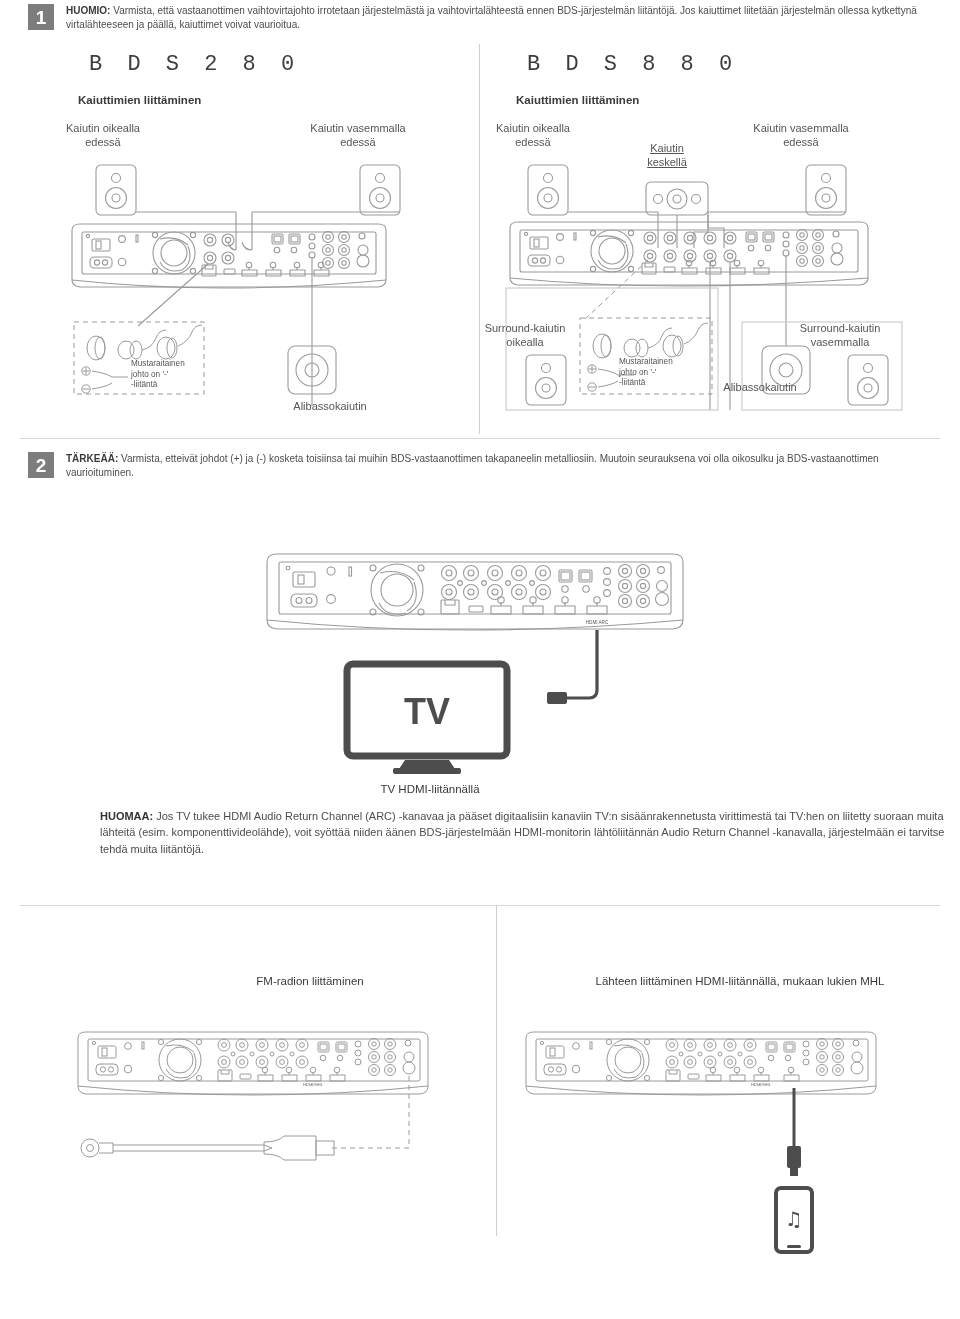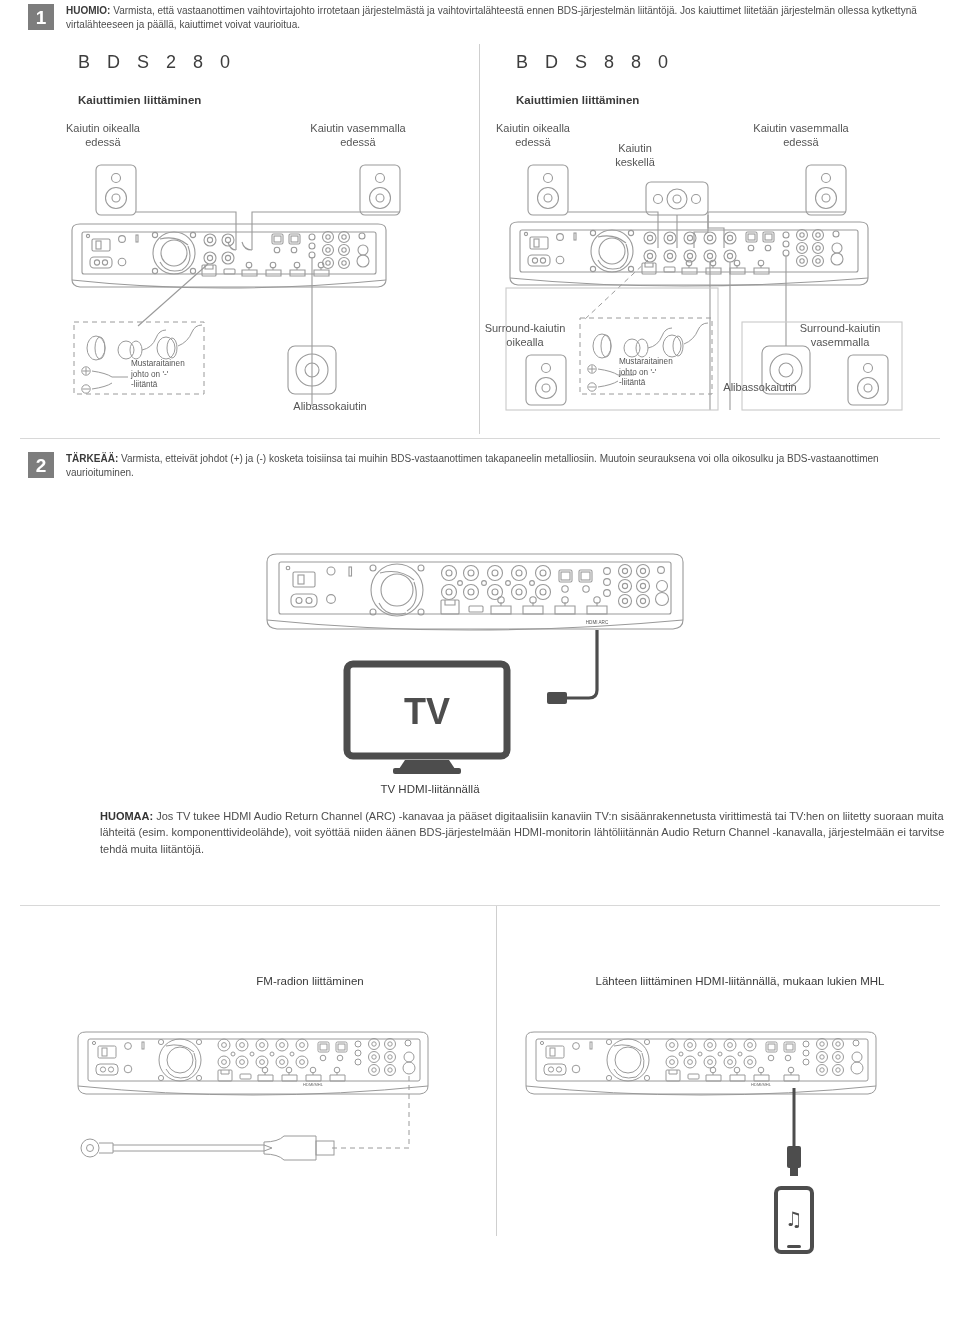--- a/index.html
+++ b/index.html
@@ -21,22 +21,22 @@
     background:#7d7d7d; color:#fff;
     font-size:19px; font-weight:bold;
     display:flex; align-items:center; justify-content:center;
     line-height:1;
   }
   .step-text { font-size:10px; line-height:1.42; color:#4d4d4d; max-width:884px; }
   .step-text b { color:#3a3a3a; font-weight:bold; }
 
   
   .model-title {
-    position:absolute; font-size:18px; letter-spacing:6px;
-    color:#3d3d3d; font-weight:300; font-family:Liberation Sans, sans-serif;
+    position:absolute; font-size:22px; letter-spacing:6px;
+    color:#3d3d3d; font-weight:300; font-family:Liberation Mono, monospace;margin-left:11px;
   }
   .sec-head { position:absolute; font-size:11.5px; font-weight:bold; color:#3a3a3a; }
 
   
   .lbl { position:absolute; font-size:11px; color:#555; text-align:center; line-height:1.25; }
   .lbl-sm { position:absolute; font-size:8.2px; color:#555; line-height:1.3; }
   .lbl-b { position:absolute; font-size:11.5px; font-weight:normal; color:#3a3a3a; text-align:center; }
   .divider { position:absolute; width:1px; background:#cfcfcf; }
   .hr { position:absolute; height:1px; background:#d8d8d8; }
 
@@ -204,21 +204,21 @@
     </g>
   </svg>
 
   <div class="lbl-sm" style="left:131px; top:359px; width:80px; white-space:pre-line;">Mustaraitainen
 johto on '-'
 -liitäntä</div>
   <div class="lbl" style="left:272px; top:400px; width:116px;">Alibassokaiutin</div>
 
   <div class="lbl" style="left:468px; top:122px; width:130px; white-space:pre-line;">Kaiutin oikealla
 edessä</div>
-  <div class="lbl" style="left:591px; top:142px; width:88px; white-space:pre-line;">Kaiutin
+  <div class="lbl" style="left:623px; top:142px; width:88px; white-space:pre-line;text-decoration:underline;">Kaiutin
 keskellä</div>
   <div class="lbl" style="left:728px; top:122px; width:146px; white-space:pre-line;">Kaiutin vasemmalla
 edessä</div>
 
   <svg class="art" style="left:498px; top:160px;" width="450" height="265" viewBox="0 0 450 265">
     <g fill="none" stroke="#9a9a9a" stroke-width="1.1">
 
       <rect x="30" y="5" width="40" height="50" rx="5"></rect>
       <circle cx="50" cy="18" r="4.5"></circle>
         <circle cx="50" cy="38" r="10.5"></circle>

